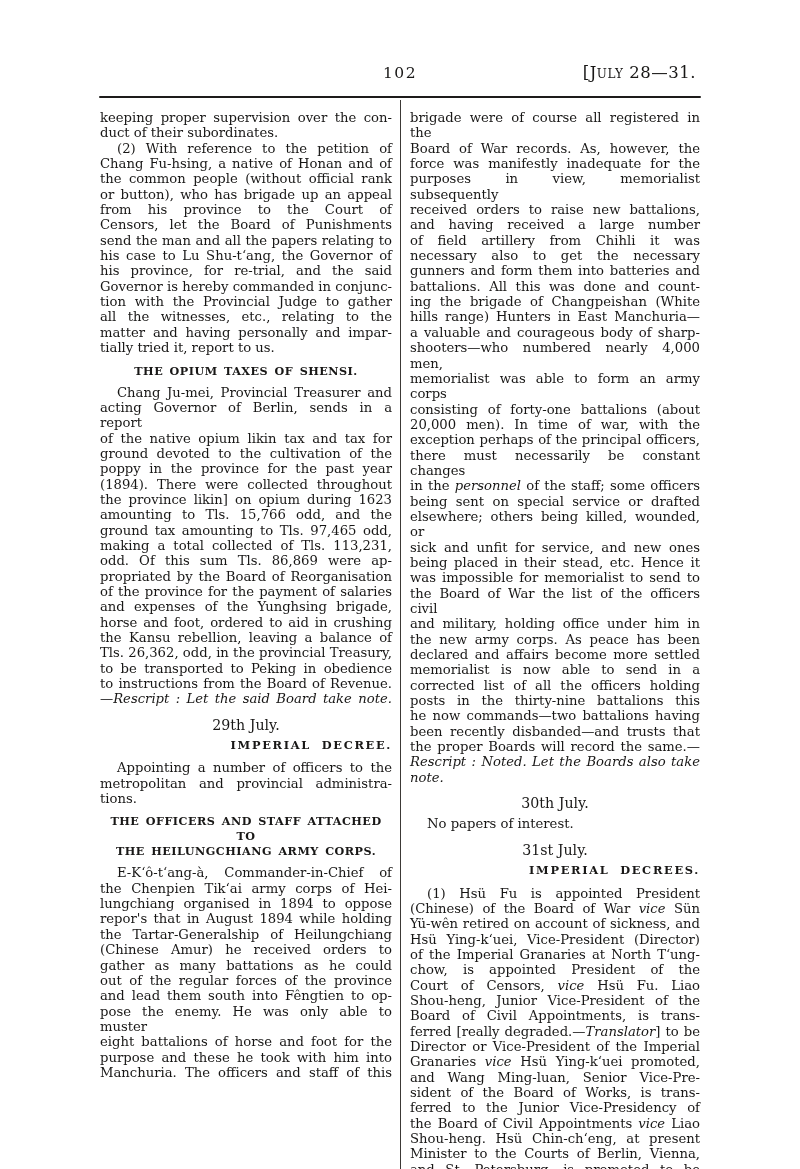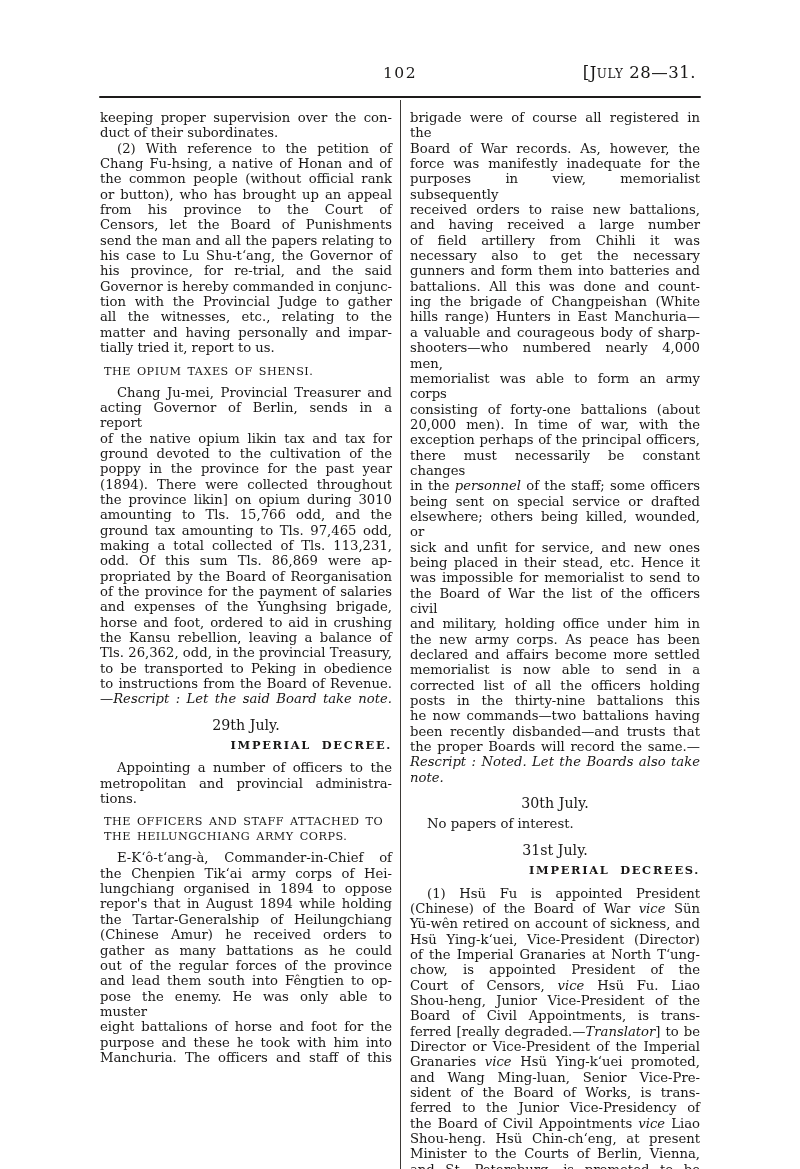--- a/index.html
+++ b/index.html
@@ -74,22 +74,22 @@
   .para { margin: 0; }
   .line { text-align: justify; }
   .line.jl { text-align-last: justify; }
   .line.first { text-indent: 17px; }
   .date {
     text-align: center;
     font-size: 14.2px;
     margin: 11px 0 5px;
   }
   .section {
-    text-align: left;
-    font-weight: normal;
+    text-align: center;
+    font-weight: bold;
     font-size: 11.2px;
     letter-spacing: 0.5px;
     word-spacing: 2px;
     line-height: 15px;
     margin: 8px 4px 6px;
   }
   .decree {
     text-align: right;
     font-weight: bold;
     font-size: 11.4px;
@@ -111,21 +111,21 @@
   <div class="columns">
     <div class="col left" id="col-left">
         <div class="para">
           <div class="line jl">keeping proper supervision over the con-</div>
           <div class="line">duct of their subordinates.</div>
         </div>
         <div class="para">
           <div class="line first jl">(2) With reference to the petition of</div>
           <div class="line jl">Chang Fu-hsing, a native of Honan and of</div>
           <div class="line jl">the common people (without official rank</div>
-          <div class="line jl">or button), who has brought up an appeal</div>
+          <div class="line jl">or button), who has brigade up an appeal</div>
           <div class="line jl">from his province to the Court of</div>
           <div class="line jl">Censors, let the Board of Punishments</div>
           <div class="line jl">send the man and all the papers relating to</div>
           <div class="line jl">his case to Lu Shu-t‘ang, the Governor of</div>
           <div class="line jl">his province, for re-trial, and the said</div>
           <div class="line jl">Governor is hereby commanded in conjunc-</div>
           <div class="line jl">tion with the Provincial Judge to gather</div>
           <div class="line jl">all the witnesses, etc., relating to the</div>
           <div class="line jl">matter and having personally and impar-</div>
           <div class="line">tially tried it, report to us.</div>
@@ -133,21 +133,21 @@
         <div class="section">
           <div>THE OPIUM TAXES OF SHENSI.</div>
         </div>
         <div class="para">
           <div class="line first jl">Chang Ju-mei, Provincial Treasurer and</div>
           <div class="line jl">acting Governor of Berlin, sends in a report</div>
           <div class="line jl">of the native opium likin tax and tax for</div>
           <div class="line jl">ground devoted to the cultivation of the</div>
           <div class="line jl">poppy in the province for the past year</div>
           <div class="line jl">(1894).  There were collected throughout</div>
-          <div class="line jl">the province likin] on opium during 3010</div>
+          <div class="line jl">the province likin] on opium during 1623</div>
           <div class="line jl">amounting to Tls. 15,766 odd, and the</div>
           <div class="line jl">ground tax amounting to Tls. 97,465 odd,</div>
           <div class="line jl">making a total collected of Tls. 113,231,</div>
           <div class="line jl">odd.  Of this sum Tls. 86,869 were ap-</div>
           <div class="line jl">propriated by the Board of Reorganisation</div>
           <div class="line jl">of the province for the payment of salaries</div>
           <div class="line jl">and expenses of the Yunghsing brigade,</div>
           <div class="line jl">horse and foot, ordered to aid in crushing</div>
           <div class="line jl">the Kansu rebellion, leaving a balance of</div>
           <div class="line jl">Tls. 26,362, odd, in the provincial Treasury,</div>

